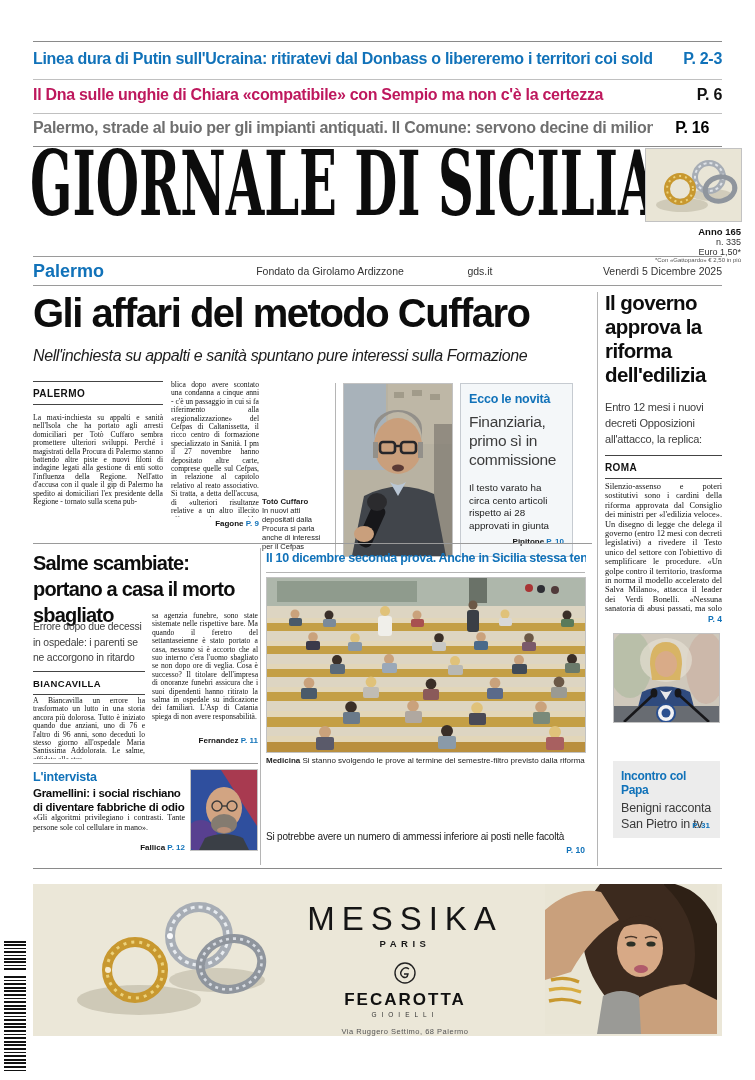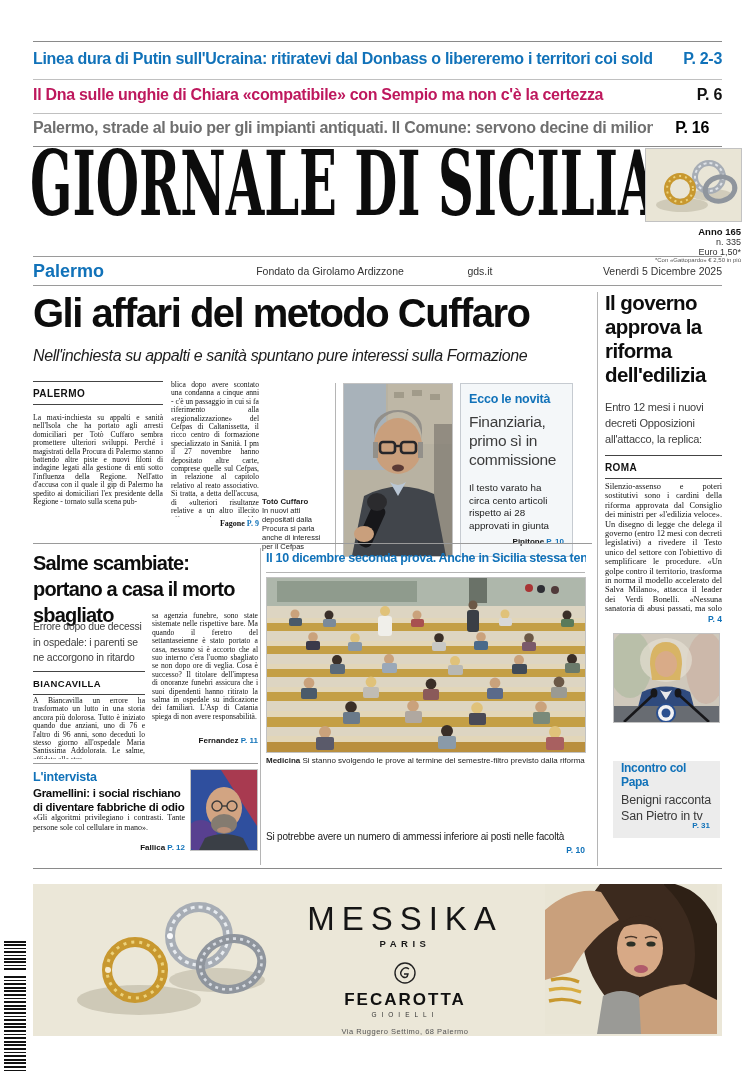--- a/index.html
+++ b/index.html
@@ -68,21 +68,21 @@
   <div class="abs" style="left:440px;top:265px;width:80px;text-align:center;font-size:10.5px;color:#333;">gds.it</div>
   <div class="abs" style="right:33px;top:265px;font-size:10.5px;color:#333;">Venerdì 5 Dicembre 2025</div>
   <div class="hrule" style="left:33px;right:33px;top:285px;background:#9a9a9a;"></div>
 
   <div class="abs" style="left:33px;top:291px;width:565px;font-size:40px;font-weight:800;letter-spacing:-1.5px;white-space:nowrap;color:#0d0d0d;">Gli affari del metodo Cuffaro</div>
   <div class="abs" style="left:33px;top:347px;width:560px;font-size:16px;letter-spacing:-0.4px;color:#1d1d1d;font-style:italic;">Nell'inchiesta su appalti e sanità spuntano pure interessi sulla Formazione</div>
 
   <div class="abs seclabel" style="left:33px;top:381px;width:130px;">PALERMO</div>
   <div class="abs serif just bodytext hidden-ovf" style="left:33px;top:414px;width:130px;height:134px;">La maxi-inchiesta su appalti e sanità nell'Isola che ha portato agli arresti domiciliari per Totò Cuffaro sembra promettere ulteriori sviluppi. Perché i magistrati della Procura di Palermo stanno battendo altre piste e nuovi filoni di indagine legati alla gestione di enti sotto l'influenza della Regione. Nell'atto d'accusa con il quale il gip di Palermo ha spedito ai domiciliari l'ex presidente della Regione - tornato sulla scena pub-</div>
   <div class="abs serif just bodytext hidden-ovf" style="left:171px;top:381px;width:88px;height:136px;">blica dopo avere scontato una condanna a cinque anni - c'è un passaggio in cui si fa riferimento alla «regionalizzazione» del Cefpas di Caltanissetta, il ricco centro di formazione specializzato in Sanità. I pm il 27 novembre hanno depositato altre carte, comprese quelle sul Cefpas, in relazione al capitolo relativo al reato associativo. Si tratta, a detta dell'accusa, di «ulteriori risultanze relative a un altro illecito affare che avrebbe interessato l'ex presidente Cuffaro».</div>
-  <div class="abs" style="left:171px;top:519px;width:88px;text-align:right;font-size:8px;font-family:Liberation Serif, serif;">
+  <div class="abs" style="left:171px;top:519px;width:88px;text-align:right;font-size:8px;">
     <span class="bold">Fagone </span>
     <span class="blue bold">P. 9</span>
   </div>
 
   <div class="abs caption" style="left:262px;top:497px;width:66px;">
     <div class="bold" style="font-size:7.8px;">Totò Cuffaro</div>
     <div>In nuovi atti depositati dalla Procura si parla anche di interessi per il Cefpas</div>
   </div>
 
   <div class="vrule" style="left:335px;top:383px;height:174px;"></div>
@@ -143,21 +143,21 @@
       <rect x="0" y="72" width="105" height="16" fill="#686c72"></rect>
       <circle cx="52" cy="79" r="9" fill="#f2f2f4" stroke="#2a4f8f" stroke-width="2"></circle>
       <circle cx="52" cy="79" r="4.5" fill="#2a4f8f"></circle>
       <line x1="10" y1="88" x2="40" y2="60" stroke="#17171a" stroke-width="2.6"></line>
       <line x1="95" y1="88" x2="64" y2="60" stroke="#17171a" stroke-width="2.6"></line>
       <ellipse cx="40" cy="59" rx="3.4" ry="4.5" fill="#17171a"></ellipse>
       <ellipse cx="64" cy="59" rx="3.4" ry="4.5" fill="#17171a"></ellipse>
     </svg>
   </div>
 
-  <div class="abs box" style="left:613px;top:761px;width:107px;height:77px;background:#ececec;padding:0 8px 6px 8px;">
+  <div class="abs box" style="left:613px;top:761px;width:107px;height:77px;background:#ececec;padding:8px 8px 6px 8px;">
     <div class="kicker" style="font-size:12px;letter-spacing:-0.3px;">Incontro col Papa</div>
     <div style="font-size:12.5px;line-height:15.5px;color:#3a3a3a;margin-top:4px;letter-spacing:-0.2px;">Benigni racconta San Pietro in tv</div>
     <div class="blue bold" style="position:absolute;right:10px;bottom:8px;font-size:8px;">P. 31</div>
   </div>
 
   <div class="hrule" style="left:33px;width:559px;top:543px;background:#9a9a9a;"></div>
   <div class="vrule" style="left:260px;top:548px;height:317px;"></div>
 
   <div class="abs" style="left:33px;top:550px;width:226px;font-size:20px;line-height:26px;font-weight:800;letter-spacing:-0.8px;color:#0d0d0d;">Salme scambiate: portano a casa il morto sbagliato</div>
   <div class="abs hidden-ovf" style="left:33px;top:619px;width:113px;height:48px;font-size:10.4px;line-height:15.5px;color:#3f3f3f;letter-spacing:-0.2px;">Errore dopo due decessi in ospedale: i parenti se ne accorgono in ritardo</div>

